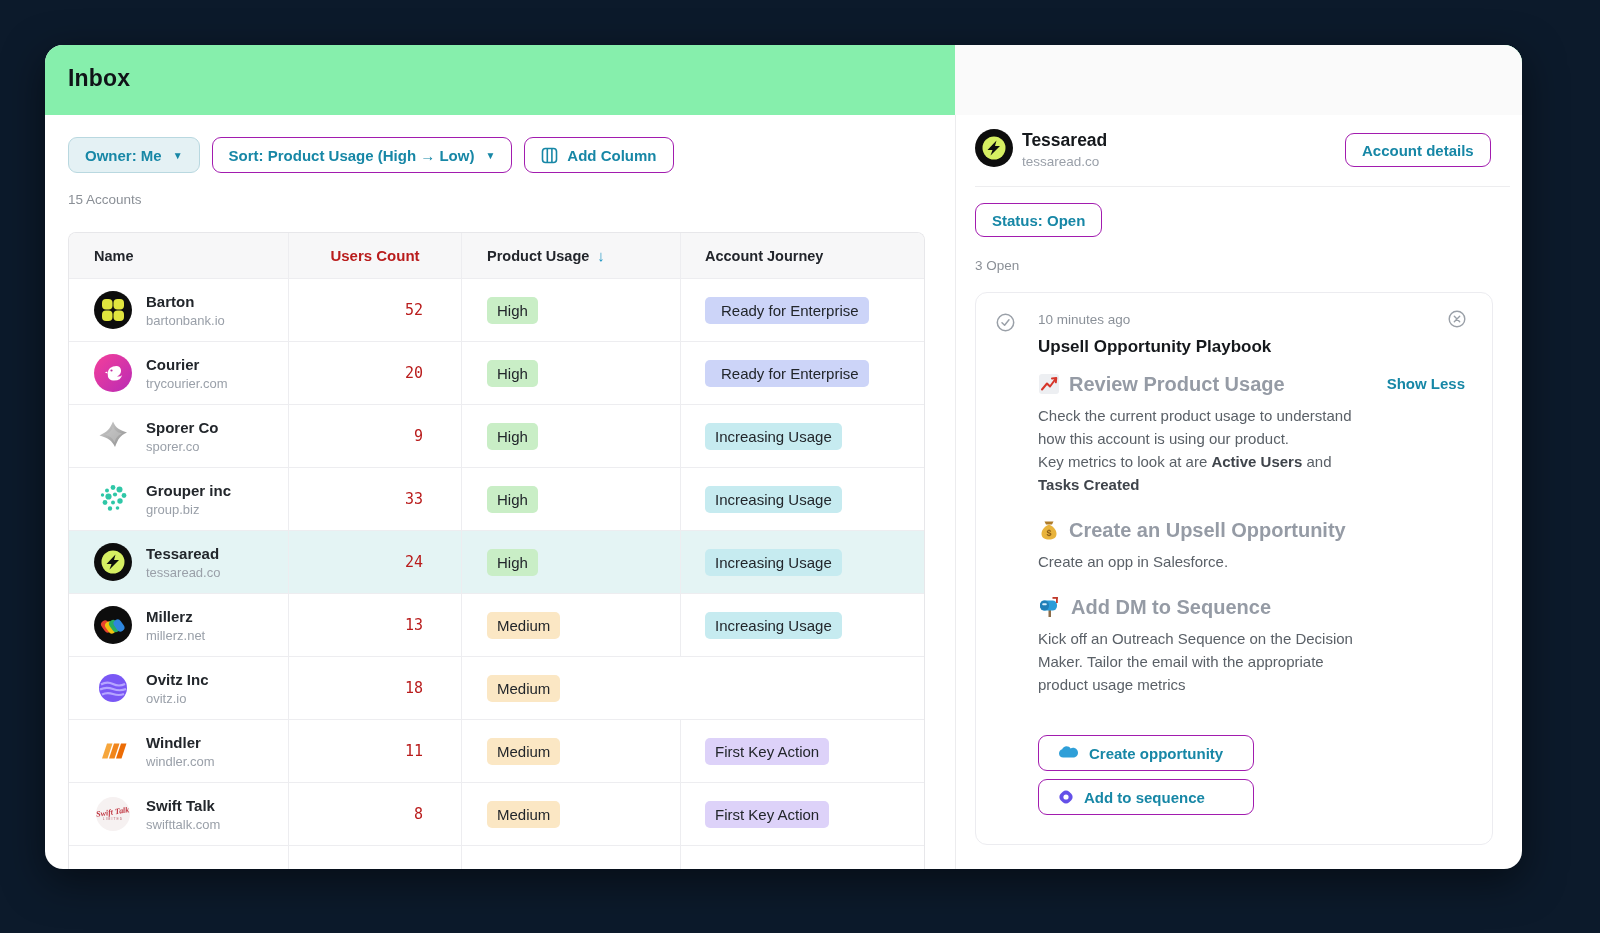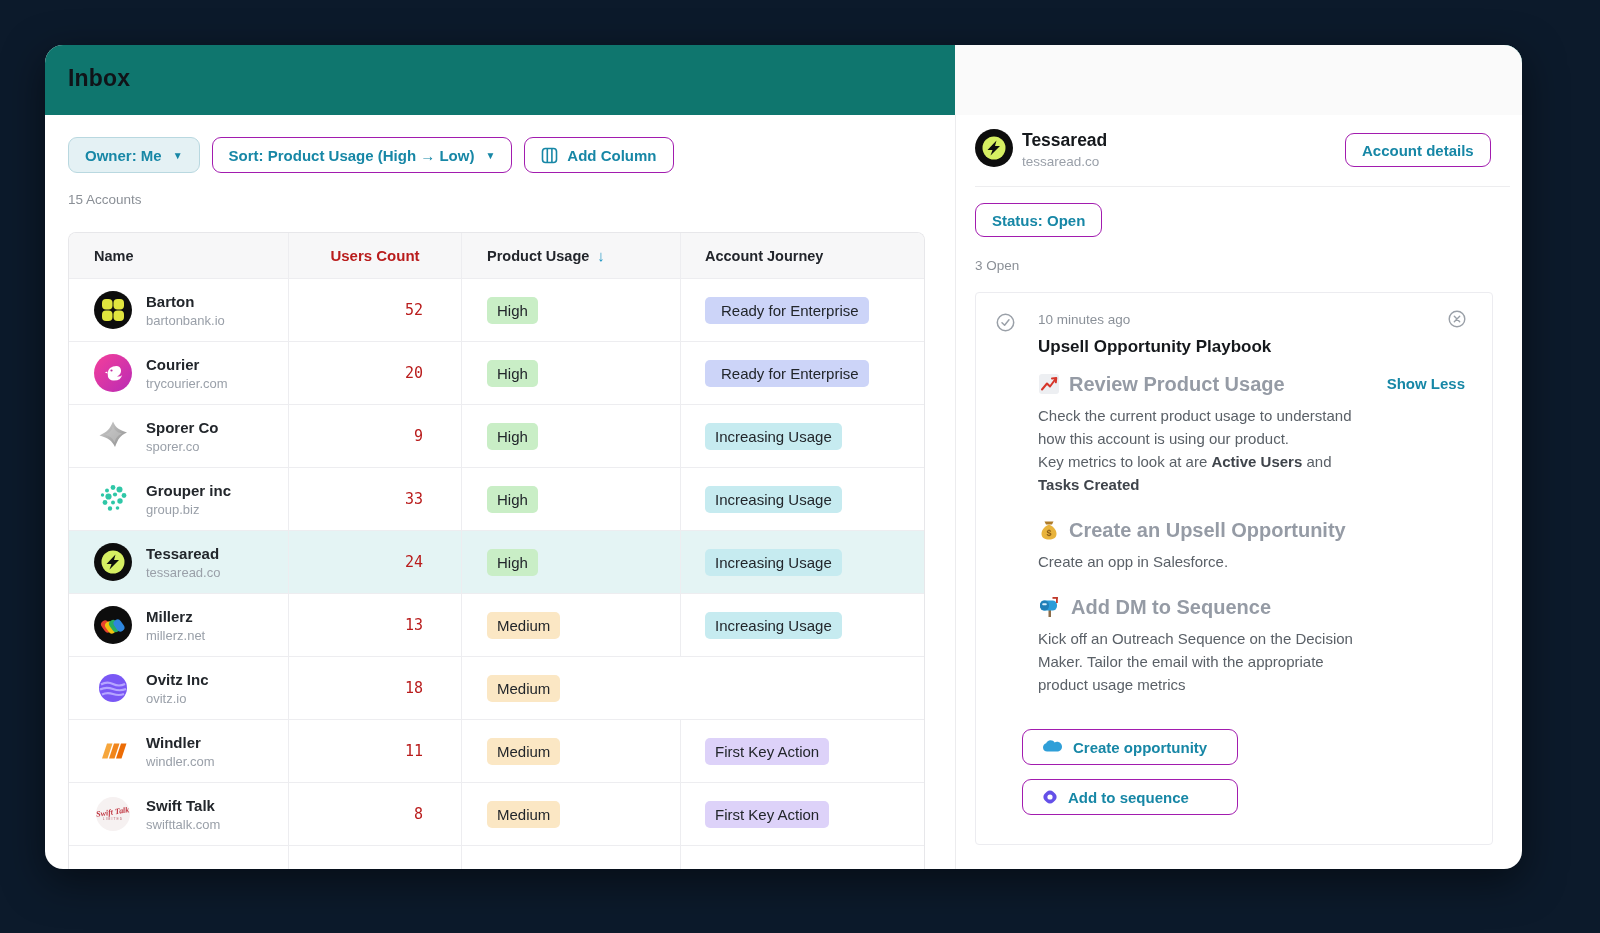--- a/index.html
+++ b/index.html
@@ -9,21 +9,21 @@
     font-family:"Liberation Sans", sans-serif;
     position:relative;
     overflow:hidden;
   }
   .window {
     position:absolute; left:45px; top:45px; width:1477px; height:824px;
     background:#ffffff; border-radius:18px; overflow:hidden;
     box-shadow:0 12px 40px rgba(0,0,0,.5);
   }
   
-  .topbar { position:absolute; left:0; top:0; width:100%; height:70px; background:#0f766e; }
+  .topbar { position:absolute; left:0; top:0; width:100%; height:70px; background:#86efac; }
   .topbar-right { position:absolute; left:910px; top:0; right:0; height:70px; background:#fafafa; }
   .page-title { position:absolute; left:23px; top:20px; font-size:23px; font-weight:700; color:#101318; letter-spacing:.2px; }
 
   
   .toolbar { position:absolute; left:23px; top:92px; display:flex; gap:12px; }
   .btn {
     height:36px; display:inline-flex; align-items:center; gap:9px; padding:0 16px;
     border-radius:9px; border:1px solid #a21caf; background:#fff;
     color:#1787a6; font-weight:700; font-size:15px; cursor:pointer; white-space:nowrap;
   }
@@ -74,37 +74,37 @@
   .panel-name { position:absolute; left:977px; top:85px; font-size:17.5px; font-weight:700; color:#15181c; }
   .panel-domain { position:absolute; left:977px; top:109px; font-size:13.5px; color:#9aa0a9; }
   .account-details-btn { position:absolute; left:1300px; top:88px; height:34px; justify-content:center; }
   .panel-divider { position:absolute; left:930px; top:141px; width:535px; height:1px; background:#ededef; }
   .status-btn { position:absolute; left:930px; top:158px; height:34px; }
   .open-count { position:absolute; left:930px; top:213px; font-size:13.5px; color:#8b9097; }
 
   
   .card {
     position:absolute; left:930px; top:247px; width:518px; height:553px;
-    background:#fff; border:1px solid #ececf0; border-radius:4px;
+    background:#fff; border:1px solid #ececf0; border-radius:12px;
   }
   .card-check { position:absolute; left:20px; top:20px; }
   .card-close { position:absolute; right:26px; top:17px; cursor:pointer; }
   .card-time { position:absolute; left:62px; top:19px; font-size:13.5px; color:#8b9199; }
   .card-title { position:absolute; left:62px; top:44px; font-size:17px; font-weight:700; color:#15181c; }
   .show-less { position:absolute; right:27px; top:82px; font-size:15px; font-weight:700; color:#1787a6; cursor:pointer; }
   .card-body { position:absolute; left:62px; top:78px; width:330px; }
   .step-heading {
     display:flex; align-items:center; gap:9px;
     font-size:20px; font-weight:700; color:#959ba5; line-height:26px;
   }
   .step-heading .emoji-icon { flex-shrink:0; }
   .step-body { margin-top:7px; font-size:15px; color:#5a6067; line-height:23px; width:318px; }
   .step-body b { color:#3f444b; font-weight:700; }
   .mt22 { margin-top:21px; }
-  .card-actions { position:absolute; left:46px; bottom:29px; display:flex; flex-direction:column; gap:14px; }
+  .card-actions { position:absolute; left:62px; bottom:29px; display:flex; flex-direction:column; gap:8px; }
   .card-actions .btn { width:216px; justify-content:flex-start; padding:0 18px; }
 </style>
 </head>
 <body>
 
 <svg width="0" height="0" style="position:absolute">
   <defs>
     <linearGradient id="gCourier" x1="0" y1="0" x2="1" y2="1">
       <stop offset="0" stop-color="#f43f9a"></stop>
         <stop offset="1" stop-color="#b92bb5"></stop>

